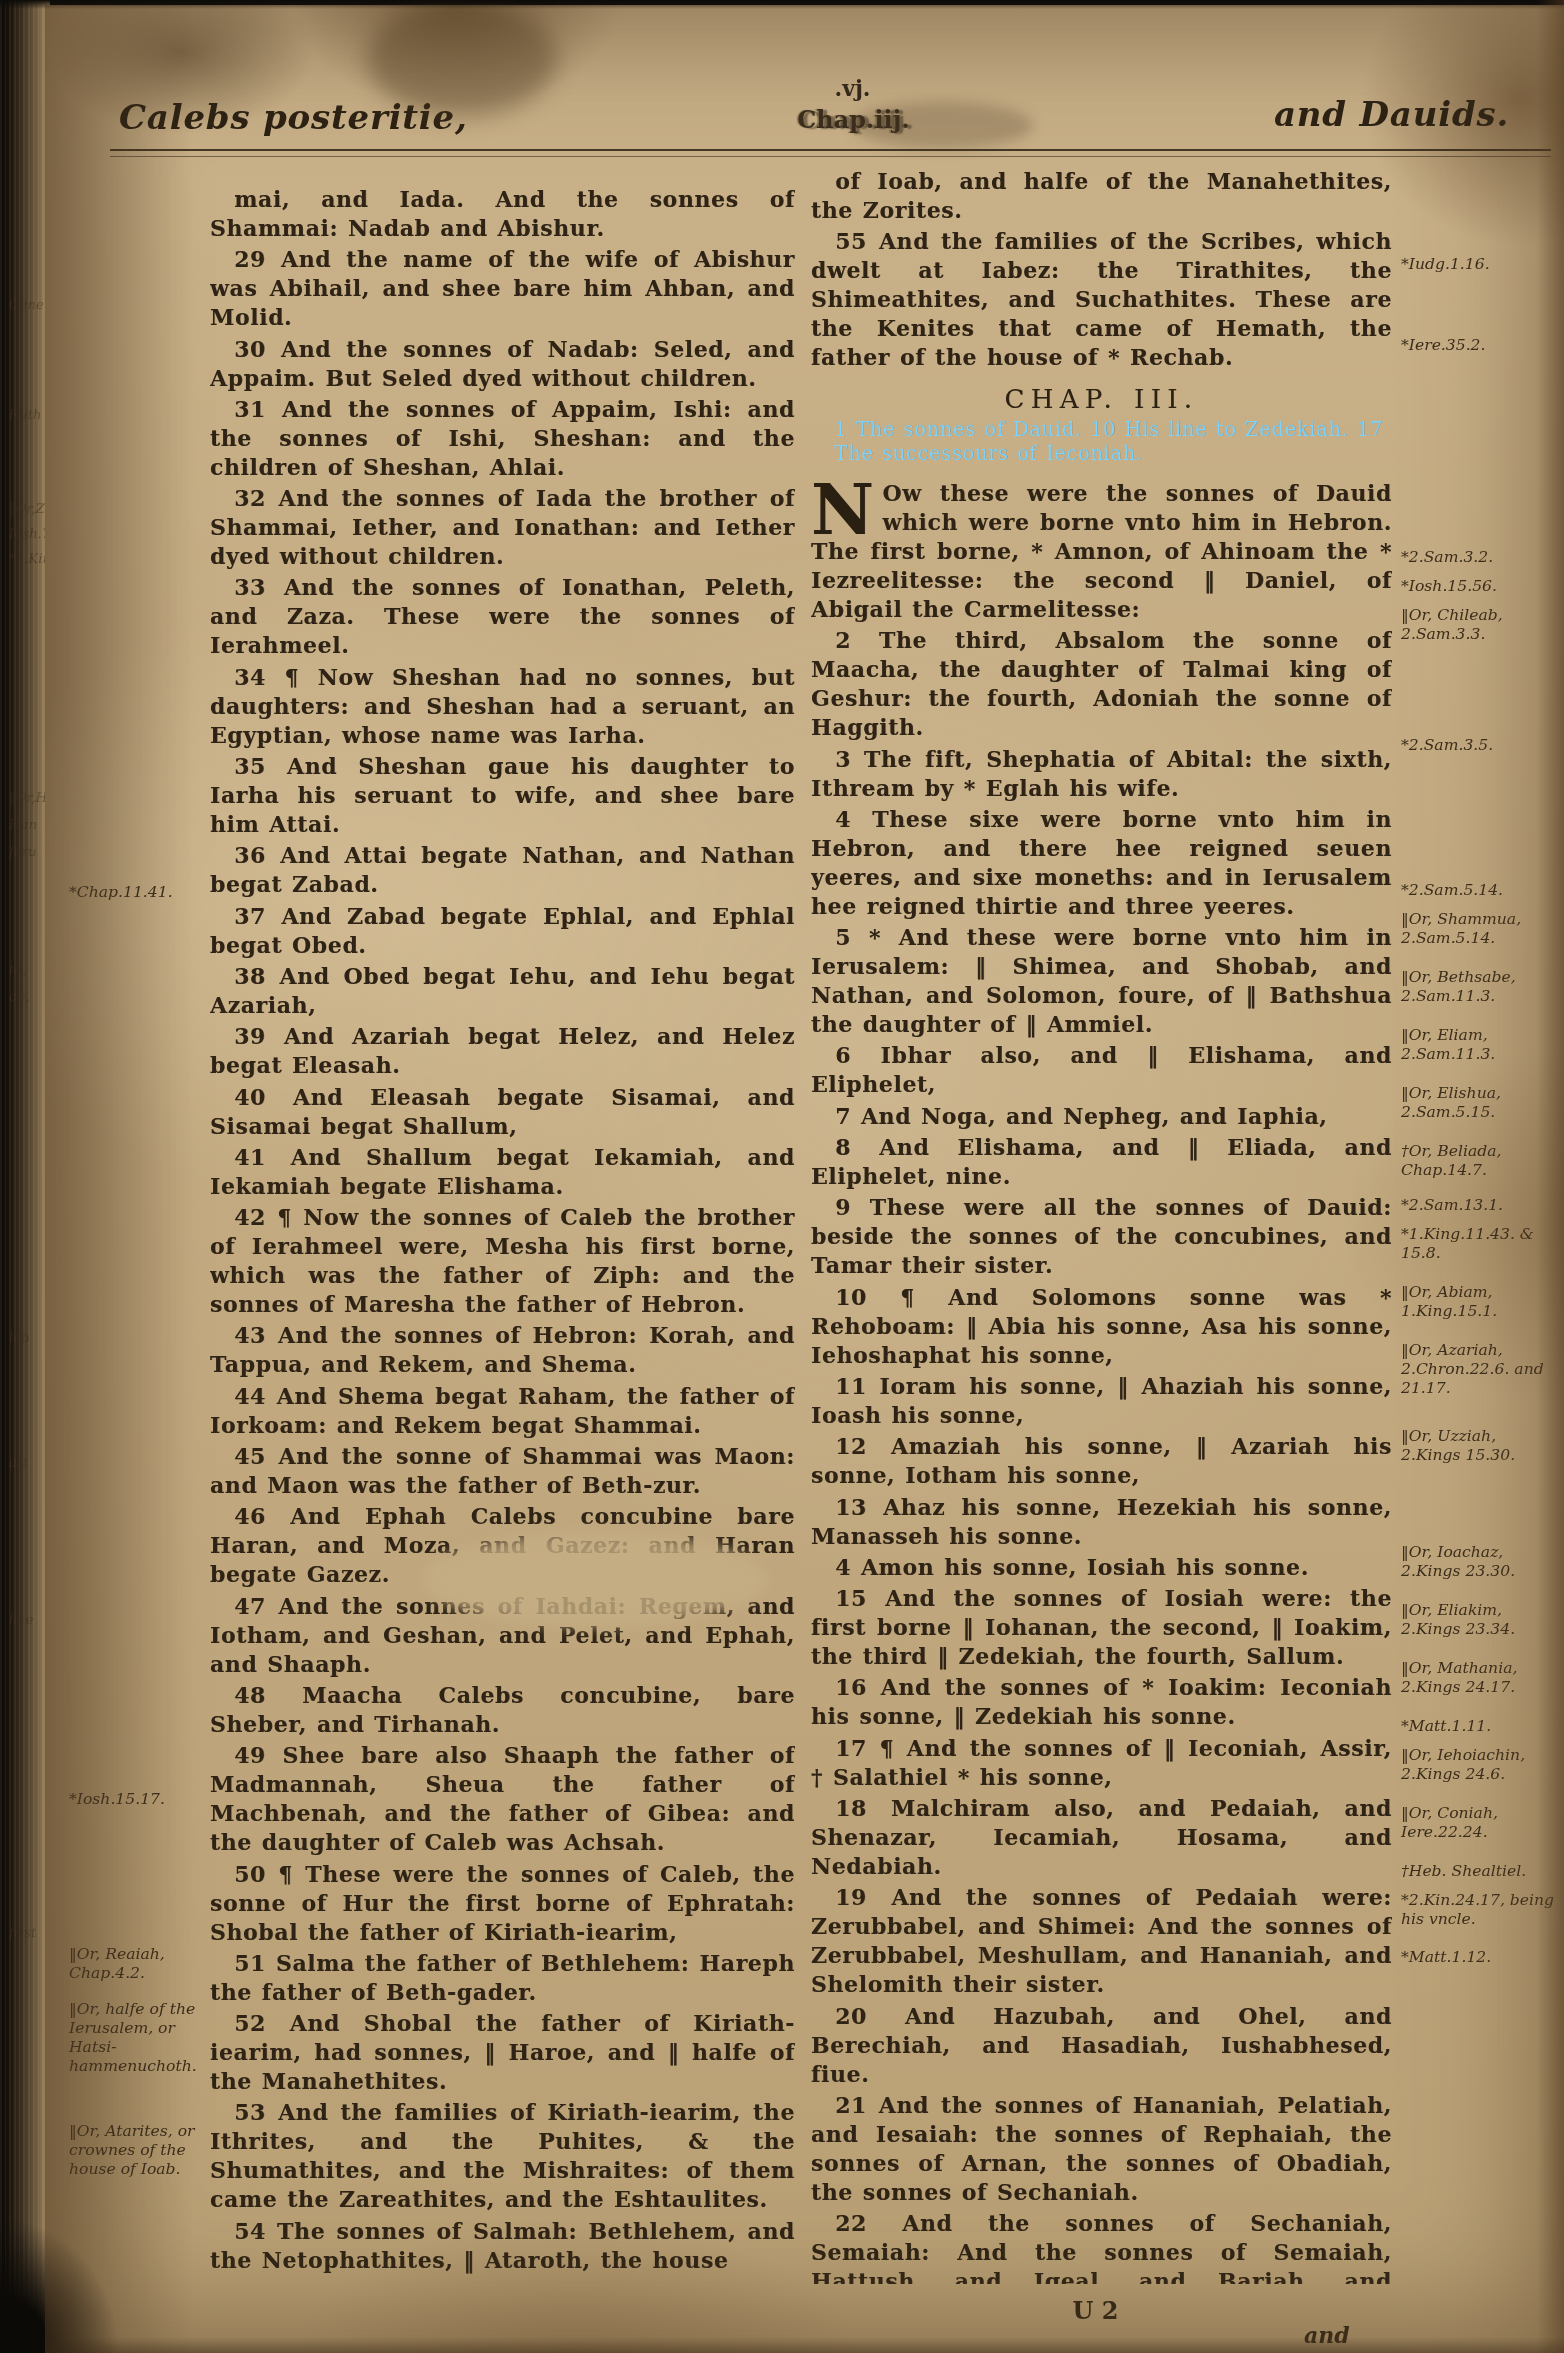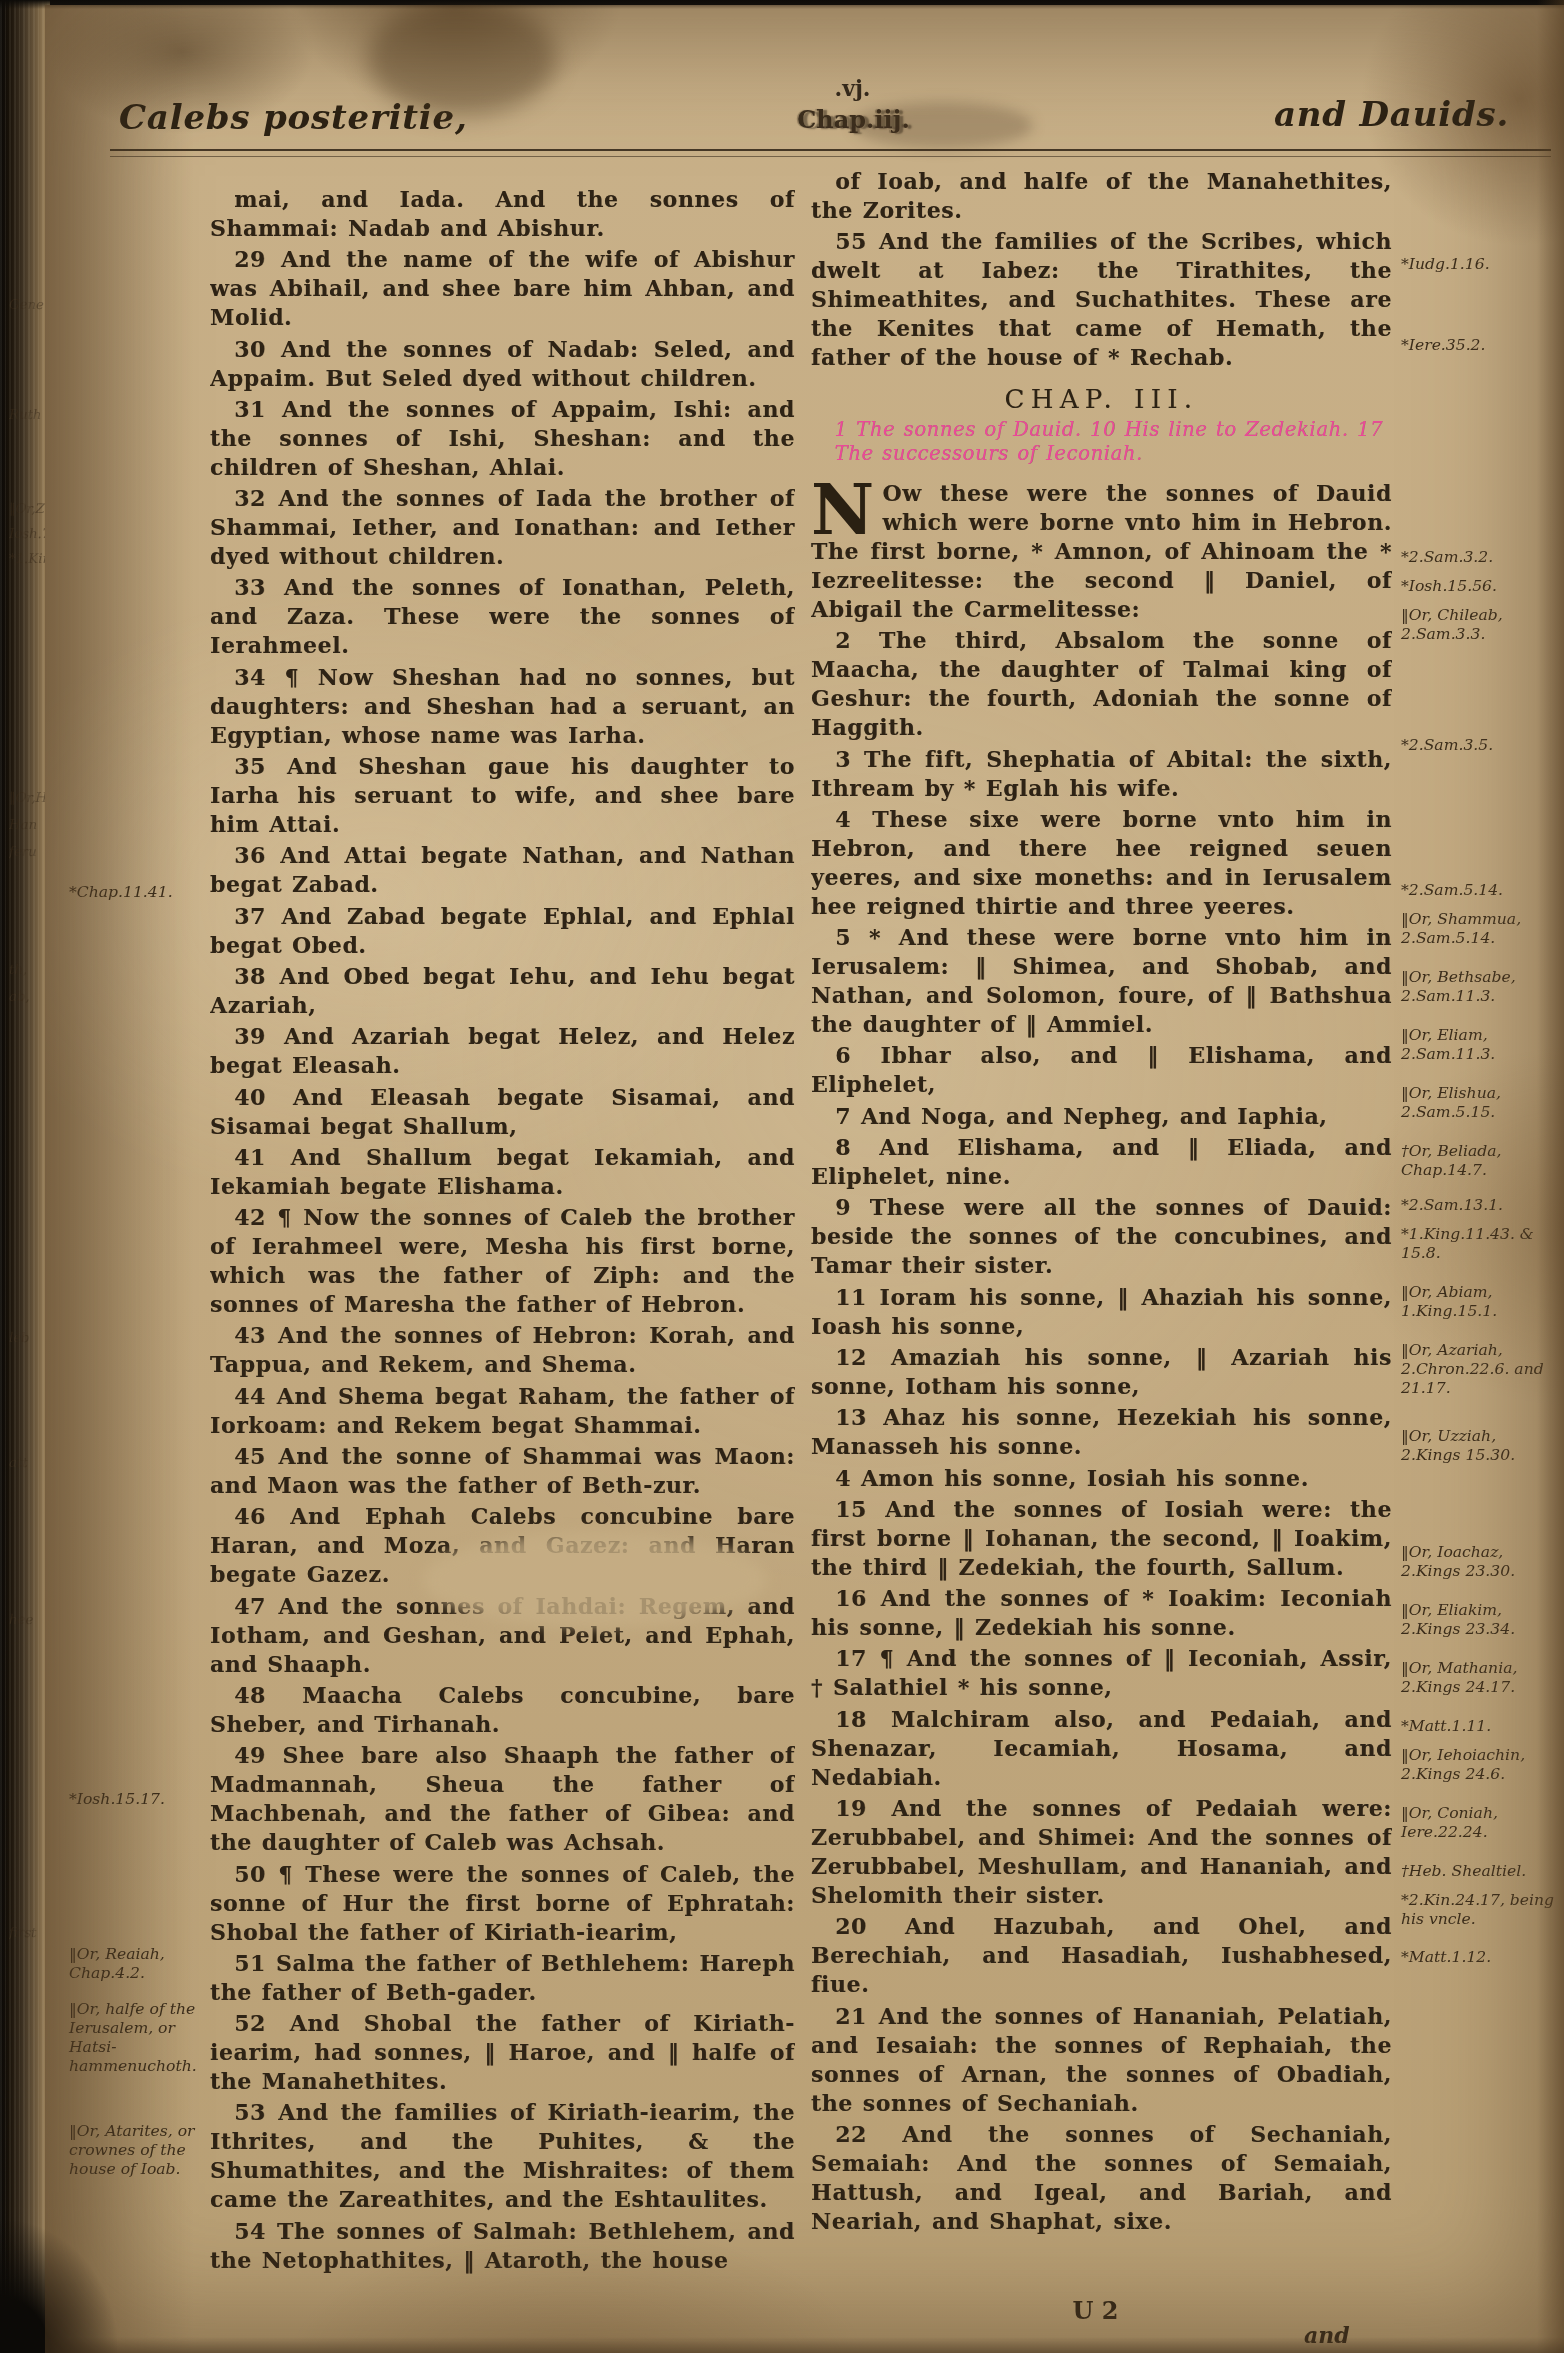--- a/index.html
+++ b/index.html
@@ -63,22 +63,22 @@
   .col{position:absolute;top:167px;font-size:22px;line-height:29px;font-weight:700;
     color:#2e2315;letter-spacing:0.6px;word-spacing:1.6px;overflow:hidden;
     text-shadow:0.3px 0.3px 0 rgba(46,35,21,0.35);}
   .col-left{left:210px;width:585px;height:2146px;margin-top:18px;}
   .col-right{left:811px;width:581px;height:2117px;}
   .verse{margin:0 0 2.3px 0;text-indent:1.1em;text-align:justify;}
   .first-verse{text-indent:0;}
   .dropcap{float:left;font-size:69px;line-height:52px;margin:4.7px 7.8px 0 0;font-weight:700;color:#2a2012;}
   .chap-heading{text-align:center;font-weight:400;font-size:26px;letter-spacing:6.3px;
     margin:12.5px 0 4.7px 0;text-indent:0;color:#2c2214;}
-  .chap-argument{font-style:italic;font-weight:400;font-size:19.6px;line-height:24px;
-    margin:3.1px 0 12.5px 23.5px;text-indent:0;color:#ec4899;}
+  .chap-argument{font-weight:400;font-size:19.6px;line-height:24px;
+    margin:3.1px 0 12.5px 23.5px;text-indent:0;color:#7dd3fc;}
 
   
   .mnotes{position:absolute;top:0;height:100%;}
   .mnotes-left{left:69px;width:135px;}
   .mnotes-right{left:1401px;width:158px;}
   .mnote{position:absolute;font-style:italic;font-weight:400;font-size:15.6px;line-height:19px;
     color:#3b2d1b;width:100%;}
 
   
   .signature{position:absolute;left:994px;top:2296px;width:203px;text-align:center;
@@ -204,20 +204,21 @@
         <p class="verse">5 * And these were borne vnto him in Ierusalem: ‖ Shimea, and Shobab, and Nathan, and Solomon, foure, of ‖ Bathshua the daughter of ‖ Ammiel.</p>
 
         <p class="verse">6 Ibhar also, and ‖ Elishama, and Eliphelet,</p>
 
         <p class="verse">7 And Noga, and Nepheg, and Iaphia,</p>
 
         <p class="verse">8 And Elishama, and ‖ Eliada, and Eliphelet, nine.</p>
 
         <p class="verse">9 These were all the sonnes of Dauid: beside the sonnes of the concubines, and Tamar their sister.</p>
 
+        <p class="verse">10 ¶ And Solomons sonne was * Rehoboam: ‖ Abia his sonne, Asa his sonne, Iehoshaphat his sonne,</p>
 
         <p class="verse">11 Ioram his sonne, ‖ Ahaziah his sonne, Ioash his sonne,</p>
 
         <p class="verse">12 Amaziah his sonne, ‖ Azariah his sonne, Iotham his sonne,</p>
 
         <p class="verse">13 Ahaz his sonne, Hezekiah his sonne, Manasseh his sonne.</p>
 
         <p class="verse">4 Amon his sonne, Iosiah his sonne.</p>
 
         <p class="verse">15 And the sonnes of Iosiah were: the first borne ‖ Iohanan, the second, ‖ Ioakim, the third ‖ Zedekiah, the fourth, Sallum.</p>

